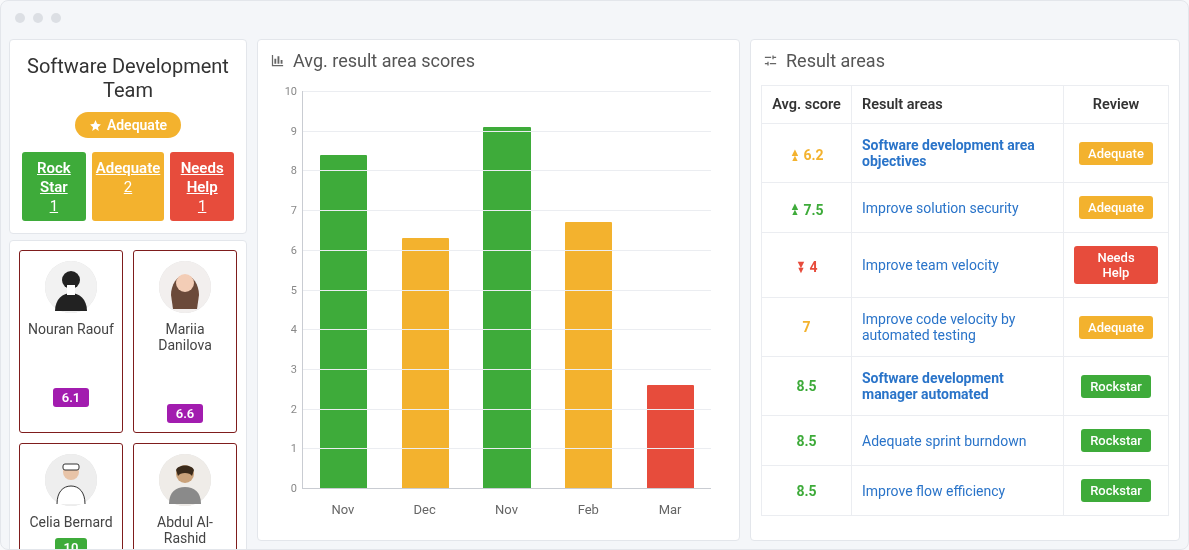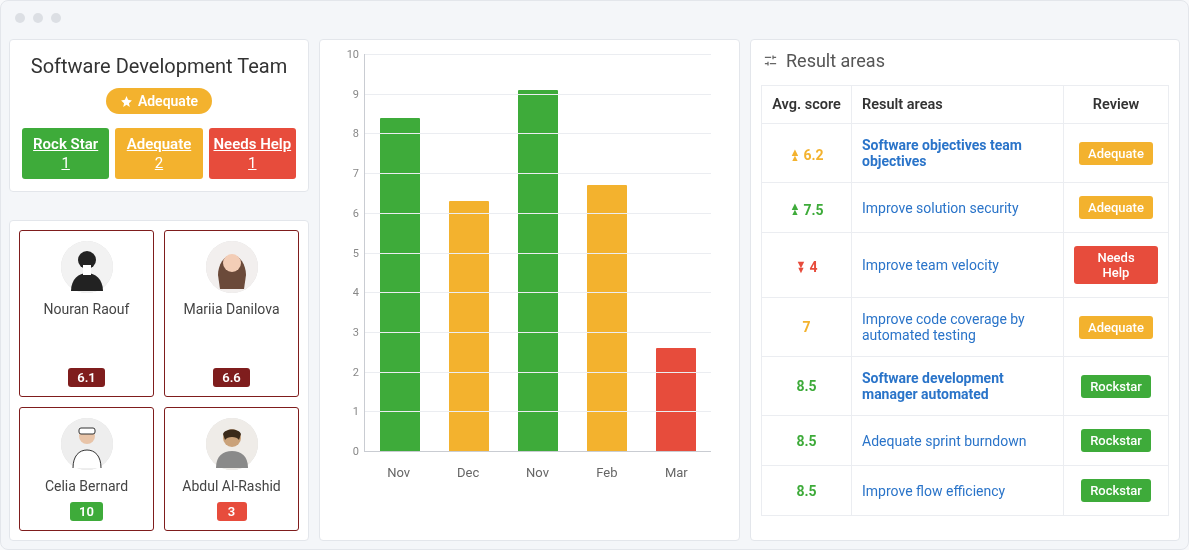--- a/index.html
+++ b/index.html
@@ -5,21 +5,21 @@
   * { box-sizing: border-box; margin: 0; padding: 0; }
   body { font-family: -apple-system, "Segoe UI", Roboto, Helvetica, Arial, sans-serif; background: #f8f9fb; }
   .chrome {
     width: 1189px; height: 550px; background: #f4f6f9; border: 1px solid #e3e6eb; border-radius: 8px;
     margin: 0 auto; position: relative; overflow: hidden;
   }
   .chrome-dots { position: absolute; top: 12px; left: 14px; display: flex; gap: 8px; }
   .chrome-dots span { width: 10px; height: 10px; background: #dcdfe4; border-radius: 50%; display: inline-block; }
   .content { position: absolute; top: 38px; left: 8px; right: 8px; bottom: 8px; display: flex; gap: 10px; }
   .col { background: transparent; }
-  .col-left { width: 300px; display: flex; flex-direction: column; gap: 28px; }
+  .col-left { width: 238px; display: flex; flex-direction: column; gap: 6px; }
   .col-mid { flex: 1; }
   .col-right { width: 430px; }
   .card { background: #fff; border: 1px solid #e3e6eb; border-radius: 4px; }
   
   .team-card { padding: 14px 12px 12px; text-align: center; }
   .team-title { font-size: 20px; color: #333; margin-bottom: 10px; }
   .pill { display: inline-flex; align-items: center; gap: 5px; padding: 5px 14px; border-radius: 14px; font-size: 14px; font-weight: 600; color: #fff; }
   .pill.adequate { background: #f3b22e; }
   .pill svg { width: 13px; height: 13px; fill: #fff; }
   .stat-row { display: flex; gap: 6px; margin-top: 14px; }
@@ -27,21 +27,21 @@
   .stat .n { font-weight: 400; }
   .green { background: #3eab3a; }
   .yellow { background: #f3b22e; }
   .red { background: #e74c3c; }
   .members { padding: 9px; display: grid; grid-template-columns: 1fr 1fr; gap: 10px; }
   .member { border: 1px solid #7f1d1d; border-radius: 3px; padding: 10px 6px 9px; text-align: center; }
   .avatar { width: 52px; height: 52px; border-radius: 50%; margin: 0 auto 8px; background: #ddd center/cover; }
   .avatar svg { width: 52px; height: 52px; }
   .mname { font-size: 14px; color: #444; margin-bottom: 7px; }
   .badge { display: inline-block; min-width: 30px; padding: 2px 9px; border-radius: 3px; font-size: 13px; font-weight: 600; color:#fff; }
-  .badge.green { background:#3eab3a; } .badge.yellow { background:#7f1d1d;margin-top:44px; } .badge.red { background:#e74c3c; }
+  .badge.green { background:#3eab3a; } .badge.yellow { background:#a21caf;margin-top:44px; } .badge.red { background:#e74c3c; }
   
   .panel-head { padding: 10px 12px 6px; font-size: 18px; color: #555; display: flex; align-items: center; gap: 8px; }
   .panel-head svg { width: 15px; height: 15px; fill: #666; }
   .chart { position: relative; height: 438px; margin: 6px 16px 10px 44px; }
   .plot { position: absolute; left: 0; right: 12px; top: 8px; bottom: 32px; border-left: 1px solid #c9ccd2; border-bottom: 1px solid #c9ccd2; }
   .grid-line { position: absolute; left: 0; right: 0; border-top: 1px solid #ebedf1; }
   .ylab { position: absolute; left: -28px; font-size: 11px; color: #888; transform: translateY(-50%); text-align: right; width: 22px;}
   .bars { position: absolute; left:0; right:0; bottom:0; top:0; display:flex; }
   .barcol { flex:1; display:flex; align-items:flex-end; justify-content:center; }
   .bar { width: 58%; border-radius: 1px 1px 0 0; }
@@ -116,20 +116,26 @@
           <div class="member"><div class="avatar"><svg viewBox="0 0 52 52">
                 <circle cx="26" cy="26" r="26" fill="#efece8"></circle>
                 <circle cx="26" cy="20" r="9" fill="#caa27a"></circle>
                 <path d="M10 50c0-12 7-17 16-17s16 5 16 17" fill="#8a8a8a"></path>
                 <path d="M17 16c2-6 16-6 18 0l-2 6c-2-4-12-4-14 0z" fill="#3a2a1a"></path>
               </svg></div><div class="mname">Abdul Al-Rashid</div><span class="badge red">3</span></div>
         </div>
     </div>
 
     <div class="col col-mid card">
+      <div class="panel-head">
+        <svg viewBox="0 0 24 24">
+            <path d="M3 3v18h18v-2H5V3H3zm4 14h3V9H7v8zm5 0h3V5h-3v12zm5 0h3v-6h-3v6z"></path>
+          </svg>
+        <span>Avg. result area scores</span>
+      </div>
       <div class="chart">
         <div class="plot" id="plot">
             <div class="bars" id="bars">
               <div class="barcol">
                 <div class="bar" style="height: 84%; background: rgb(62, 171, 58);"></div>
               </div>
               <div class="barcol">
                 <div class="bar" style="height: 63%; background: rgb(243, 178, 46);"></div>
               </div>
               <div class="barcol">
@@ -188,21 +194,21 @@
           <th>Result areas</th>
           <th class="center" style="width:105px">Review</th>
         </tr>
           </thead>
         <tbody id="ra-body">
             <tr>
               <td class="center"><span class="score yellow">
                   <span class="arrow" style="display:inline-flex;flex-direction:column;line-height:0.55;">▲<span style="font-size:9px">▲</span></span>
                   <span>6.2</span>
                 </span></td>
-              <td><span class="ra-link bold">Software objectives team objectives</span></td>
+              <td><span class="ra-link bold">Software development area objectives</span></td>
               <td class="center"><span class="tag yellow">Adequate</span></td>
             </tr>
             <tr>
               <td class="center"><span class="score green">
                   <span class="arrow" style="display:inline-flex;flex-direction:column;line-height:0.55;">▲<span style="font-size:9px">▲</span></span>
                   <span>7.5</span>
                 </span></td>
               <td><span class="ra-link">Improve solution security</span></td>
               <td class="center"><span class="tag yellow">Adequate</span></td>
             </tr>
@@ -211,21 +217,21 @@
                   <span class="arrow" style="display:inline-flex;flex-direction:column;line-height:0.55;">▼<span style="font-size:9px">▼</span></span>
                   <span>4</span>
                 </span></td>
               <td><span class="ra-link">Improve team velocity</span></td>
               <td class="center"><span class="tag red">Needs Help</span></td>
             </tr>
             <tr>
               <td class="center"><span class="score yellow">
                   <span>7</span>
                 </span></td>
-              <td><span class="ra-link">Improve code coverage by automated testing</span></td>
+              <td><span class="ra-link">Improve code velocity by automated testing</span></td>
               <td class="center"><span class="tag yellow">Adequate</span></td>
             </tr>
             <tr>
               <td class="center"><span class="score green">
                   <span>8.5</span>
                 </span></td>
               <td><span class="ra-link bold">Software development manager automated</span></td>
               <td class="center"><span class="tag green">Rockstar</span></td>
             </tr>
             <tr>

